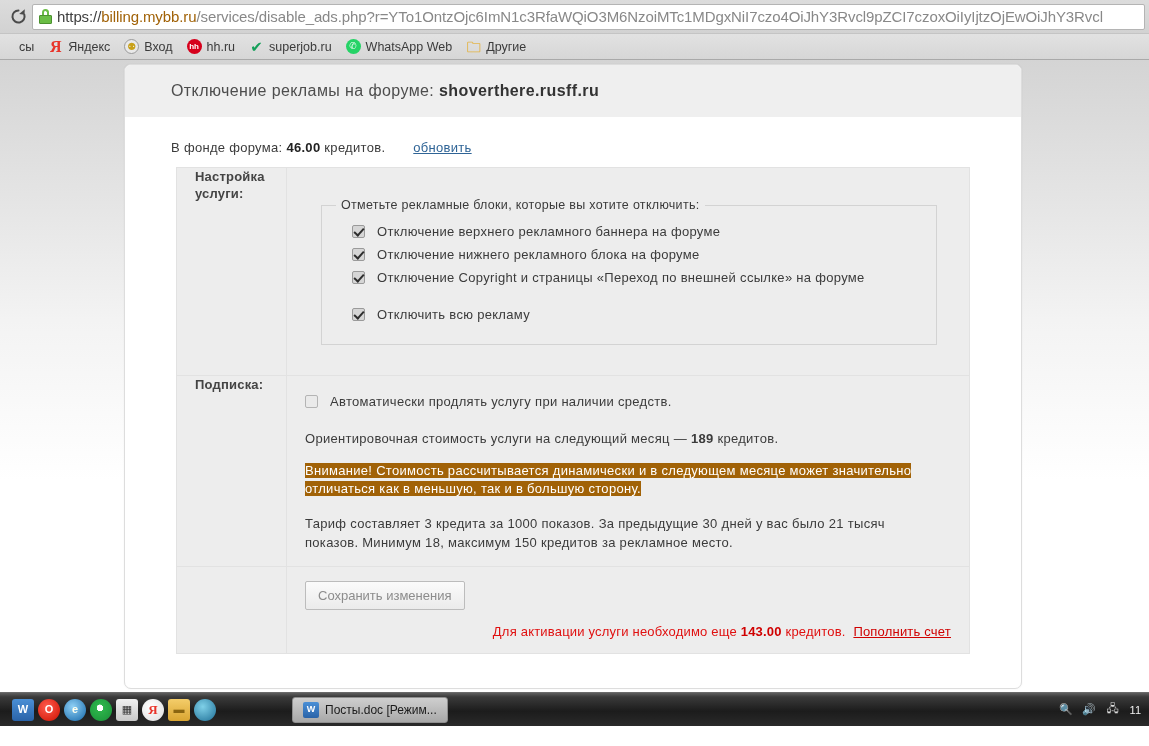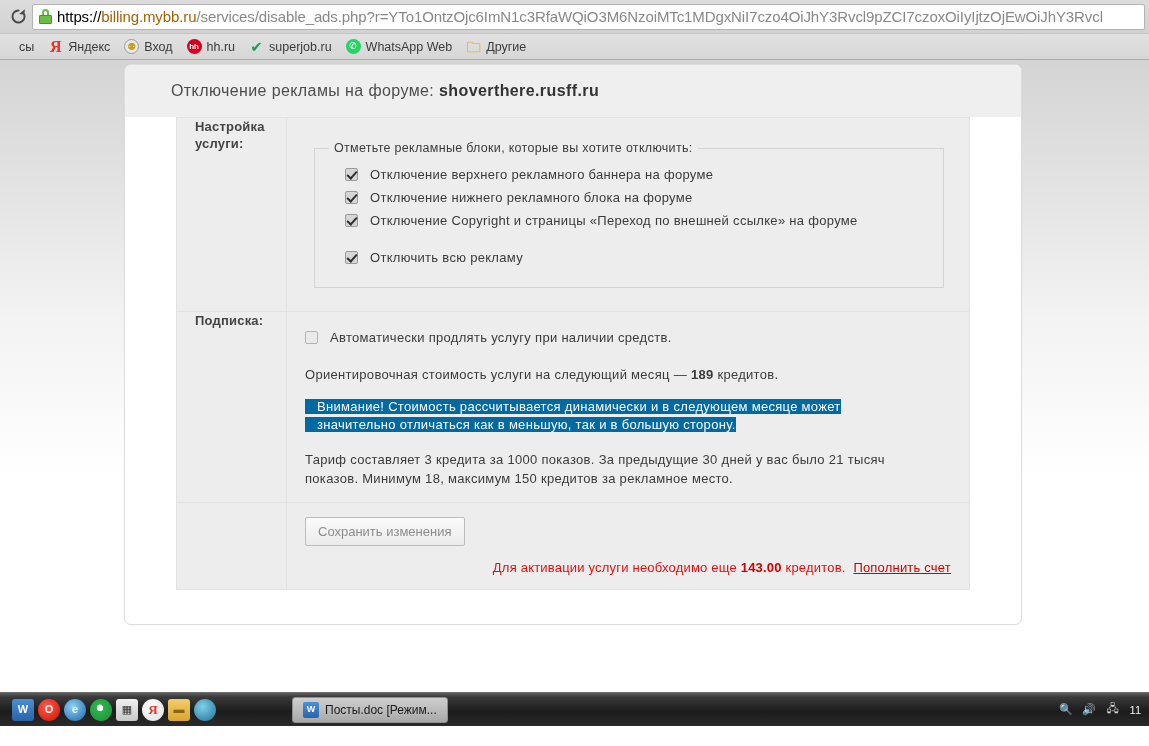--- a/index.html
+++ b/index.html
@@ -67,21 +67,21 @@
     border-bottom: none;
     border-radius: 4px 4px 0 0;
   }
   .url-text {
     font-size: 15px;
     white-space: nowrap;
     overflow: hidden;
     line-height: 24px;
     letter-spacing: -0.1px;
   }
-  .url-text .scheme { color: #000000; }
+  .url-text .scheme { color: #404040; }
   .url-text .host { color: #a16207; }
   .url-text .path { color: #888888; }
 
   .bookmarks-row {
     height: 26px;
     display: flex;
     align-items: center;
     background: linear-gradient(#e2e2e2, #d6d6d6);
     border-top: 1px solid #c4c4c4;
     padding-left: 12px;
@@ -181,21 +181,21 @@
   }
   td.val {
     padding: 14px 16px 14px 18px;
     font-size: 13px;
     color: #3b3b3b;
     letter-spacing: 0.3px;
   }
 
   fieldset.adblocks {
     border: 1px solid #d3d3d3;
-    margin: 9px;
+    margin: 16px;
     padding: 8px 14px 18px 14px;
     background: #ededed;
   }
   fieldset.adblocks legend {
     font-size: 12.5px;
     color: #3b3b3b;
     padding: 0 5px;
     letter-spacing: 0.3px;
   }
   .cbrow {
@@ -229,25 +229,24 @@
     border-width: 0 2px 2px 0;
     transform: rotate(42deg);
   }
 
   .cost-val { color: #1a8a3a; }
   .cost-val b { color: #178034; }
 
   .p { margin: 0 0 14px 0; line-height: 18px; }
   .p:last-child { margin-bottom: 0; }
   .selected-note {
-    background: #0369a1;
+    background: #a16207;
     color: #ffffff;
     line-height: 18px;
     box-decoration-break: clone;
-    padding-left: 12px;
     -webkit-box-decoration-break: clone;
   }
   .note-wrap { margin: 0 0 16px 0; max-width: 612px; }
   .tariff { max-width: 616px; line-height: 19px; }
 
   .sub-first-row { margin-bottom: 17px; }
 
   .save-btn {
     display: inline-block;
     font-family: "Liberation Sans", sans-serif;
@@ -413,20 +412,26 @@
 
   <div class="page-card">
 
     <div class="card-header">
       <span>Отключение рекламы на форуме:</span>
       <b>shoverthere.rusff.ru</b>
     </div>
 
     <div class="card-body">
 
+      <div class="fund-line">
+        <span>В фонде форума:</span>
+        <b>46.00</b>
+        <span>кредитов.</span>
+        <a class="fund-link">обновить</a>
+      </div>
 
       <table class="svc">
         <tbody>
 
           <tr>
             <td class="lbl">Настройка услуги:</td>
             <td class="val">
               <fieldset class="adblocks">
                 <legend>Отметьте рекламные блоки, которые вы хотите отключить:</legend>
 

